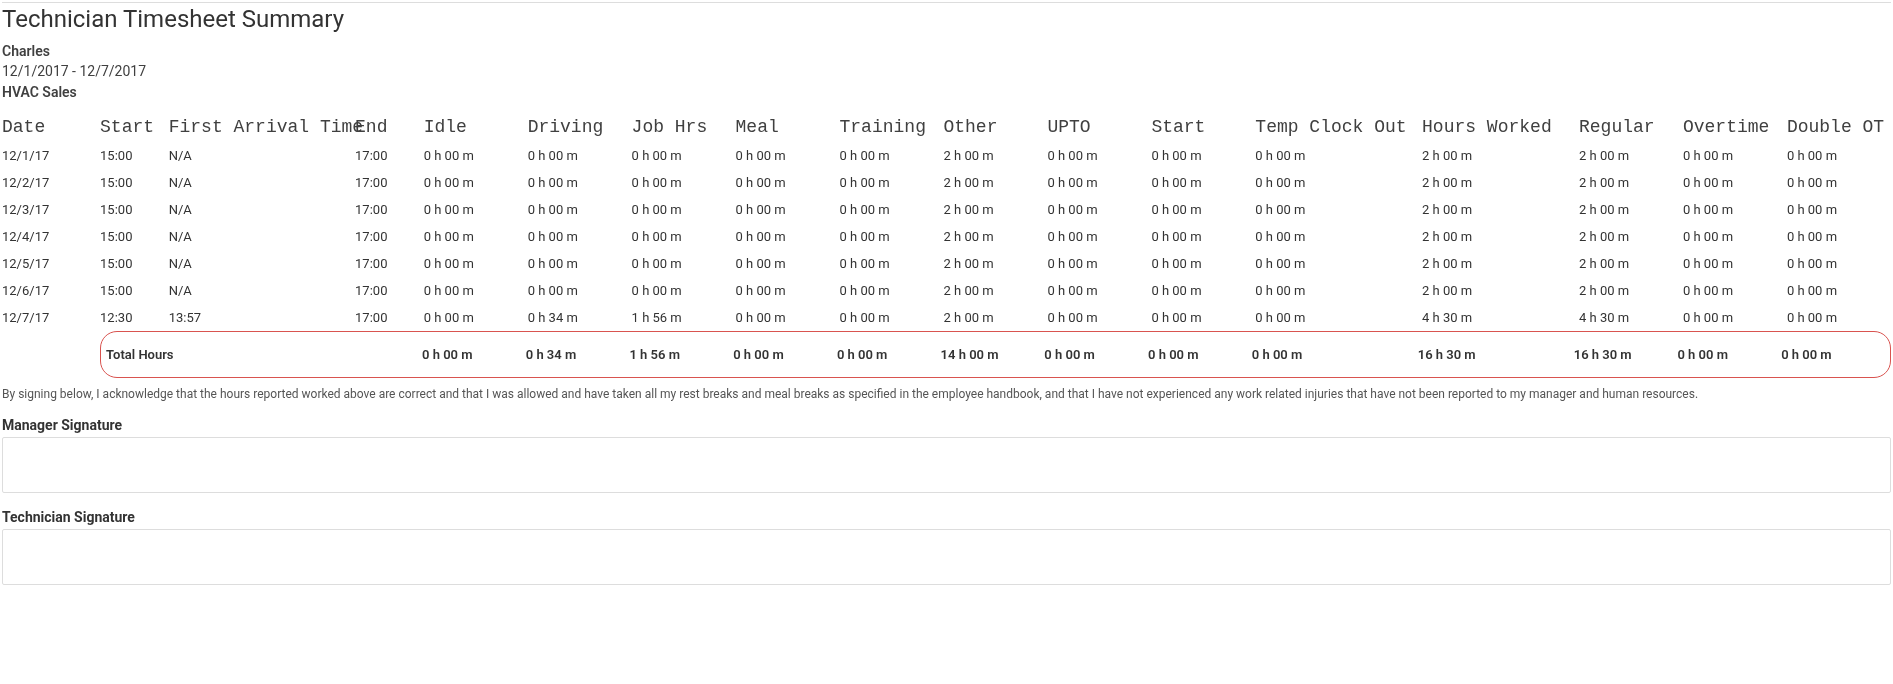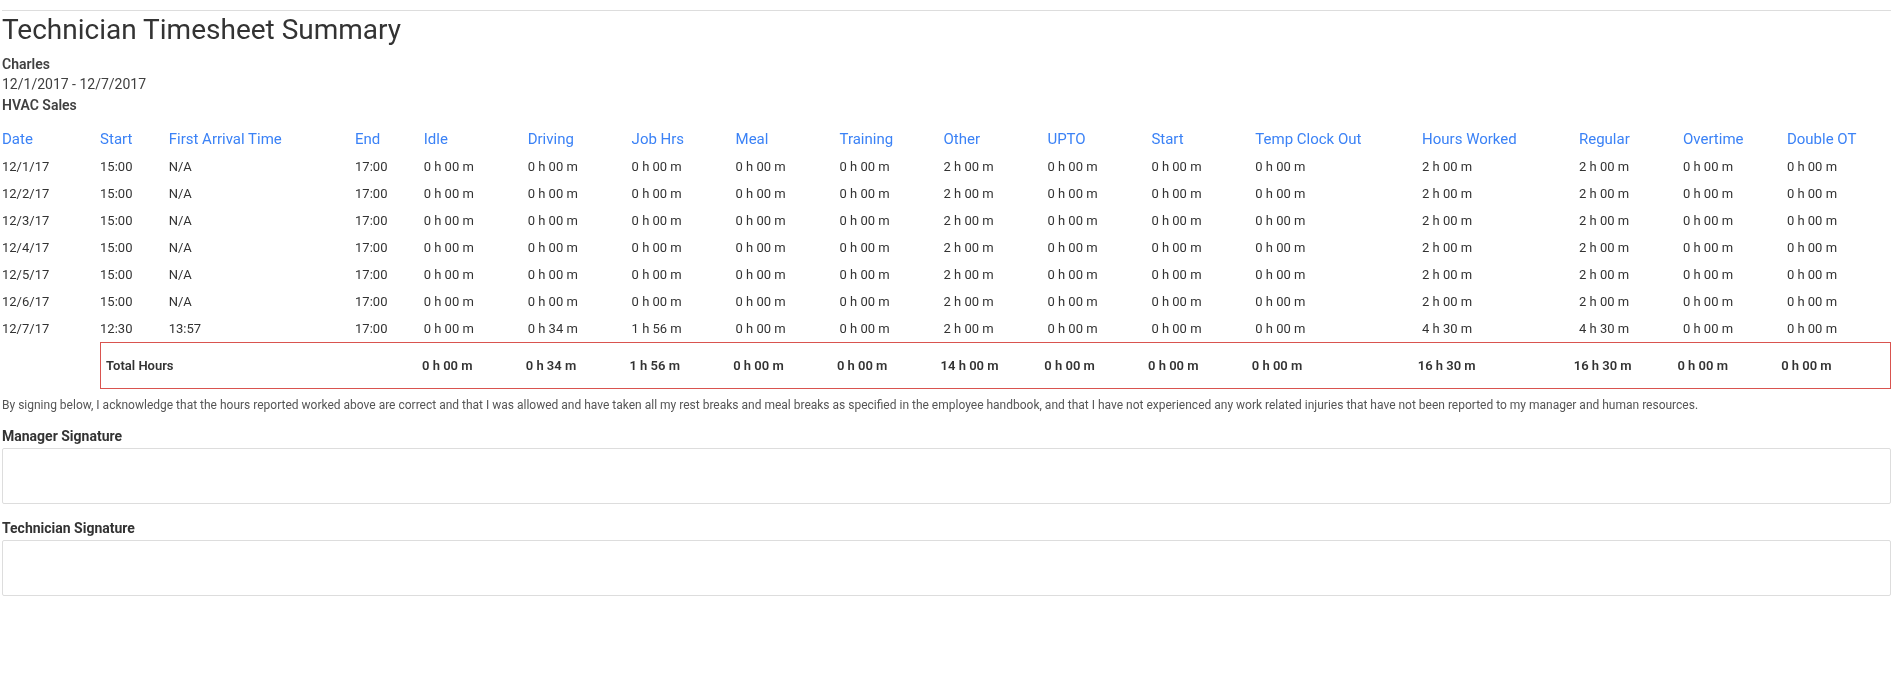--- a/index.html
+++ b/index.html
@@ -5,47 +5,48 @@
   * { box-sizing: border-box; }
   body {
     font-family: "Segoe UI", -apple-system, BlinkMacSystemFont, Roboto, Arial, sans-serif;
     font-size: 13px;
     color: #333;
     margin: 0;
     padding: 2px 2px 10px 2px;
     background: #fff;
   }
   .report-title {
-    font-size: 28px;
+    font-size: 24px;
     font-weight: 400;
     color: #333;
-    margin: 8px 0 8px 0;
+    margin: 0 0 8px 0;
     border-top: 1px solid #ddd;
     padding-top: 2px;
   }
   .meta-line {
     font-weight: 600;
     color: #404040;
     font-size: 14px;
     line-height: 1.45;
   }
   .meta-line.dates { font-weight: 400; }
   .timesheet-table {
     width: 100%;
     border-collapse: collapse;
     margin-top: 10px;
     table-layout: fixed;
   }
   .timesheet-table th {
     text-align: left;
     font-weight: 400;
-    color: #3b82f6;
-    font-size: 15px;
+    color: #404040;
+    font-size: 18px;
     padding: 5px 6px 5px 0;
     white-space: nowrap;
+    font-family: Liberation Mono, monospace;
   }
   .timesheet-table td {
     text-align: left;
     font-weight: 400;
     color: #333;
     font-size: 13px;
     padding: 6px 6px 6px 0;
     white-space: nowrap;
   }
   .timesheet-table col.c-date  { width: 5%; }
@@ -56,20 +57,21 @@
   .timesheet-table col.c-tco   { width: 8.5%; }
   .timesheet-table col.c-hw    { width: 8%; }
   .totals-row td {
     font-weight: 600;
     padding-top: 8px;
     padding-bottom: 8px;
   }
   .totals-wrap {
     outline: 1.5px solid #d9534f;
     outline-offset: -1px;
+    border-radius: 17px;
   }
   .ack-text {
     font-size: 12px;
     color: #555;
     margin: 8px 0 14px 0;
     line-height: 1.4;
   }
   .sig-label {
     font-size: 14px;
     font-weight: 700;

